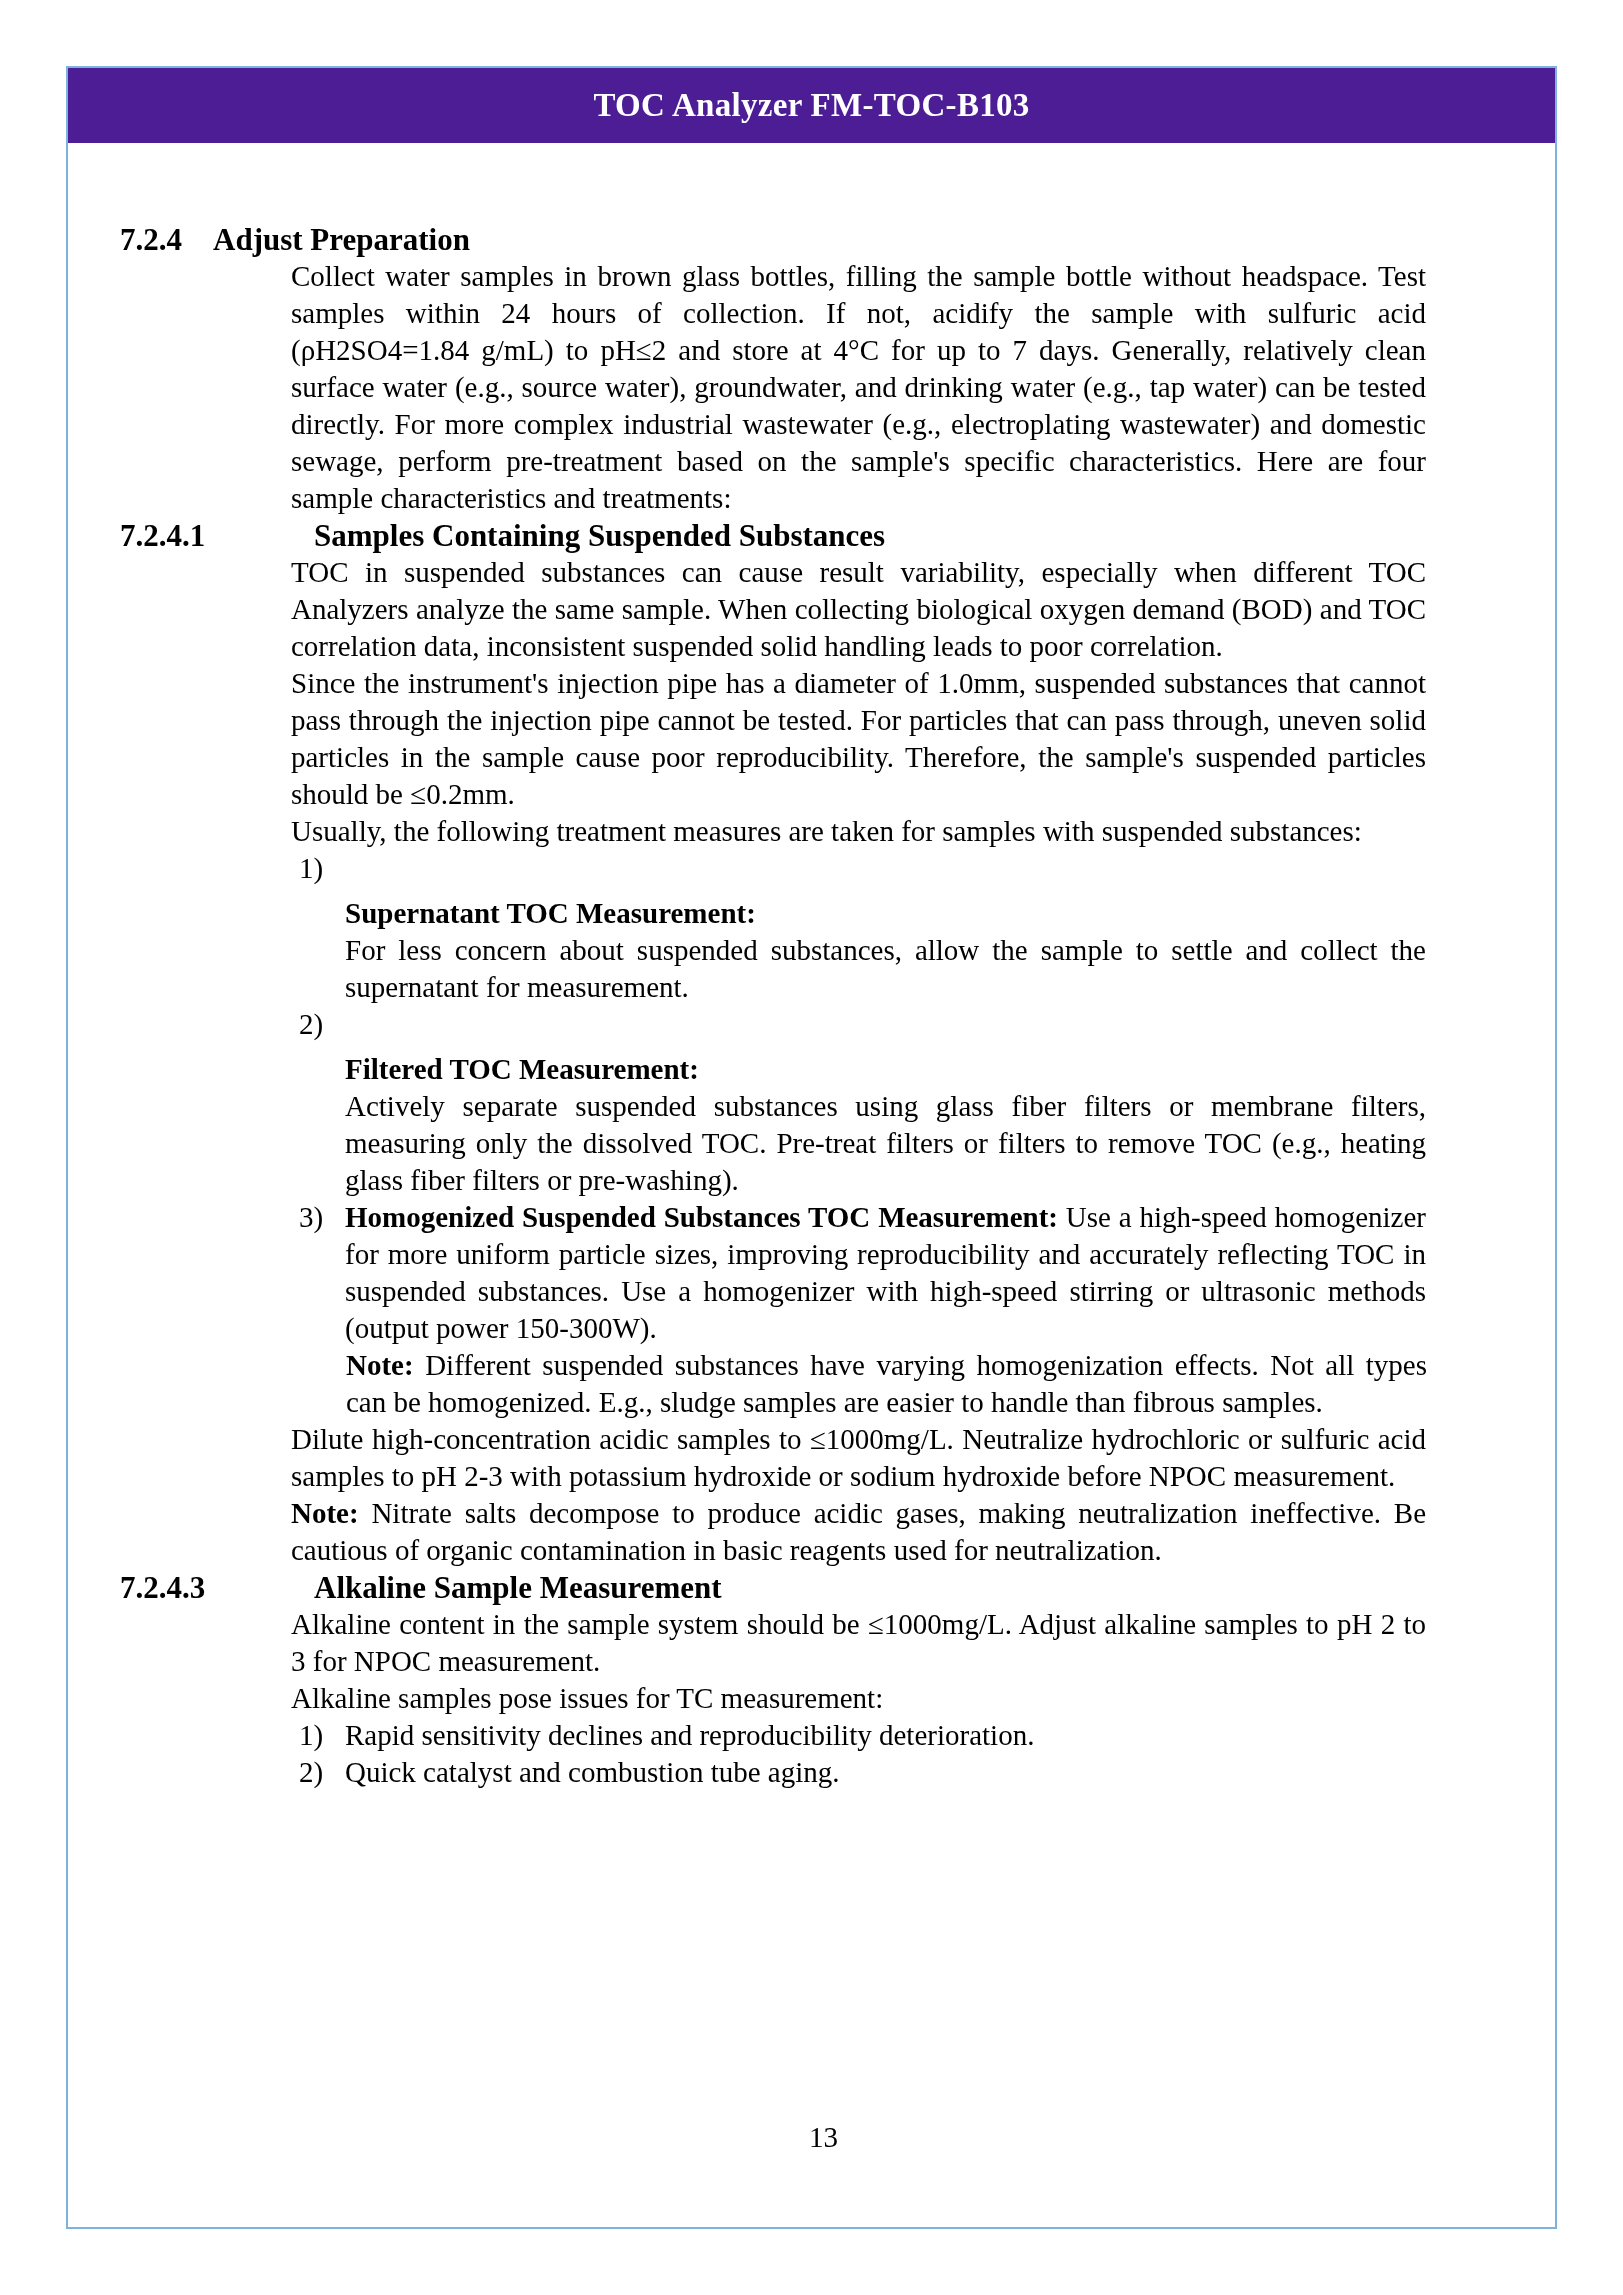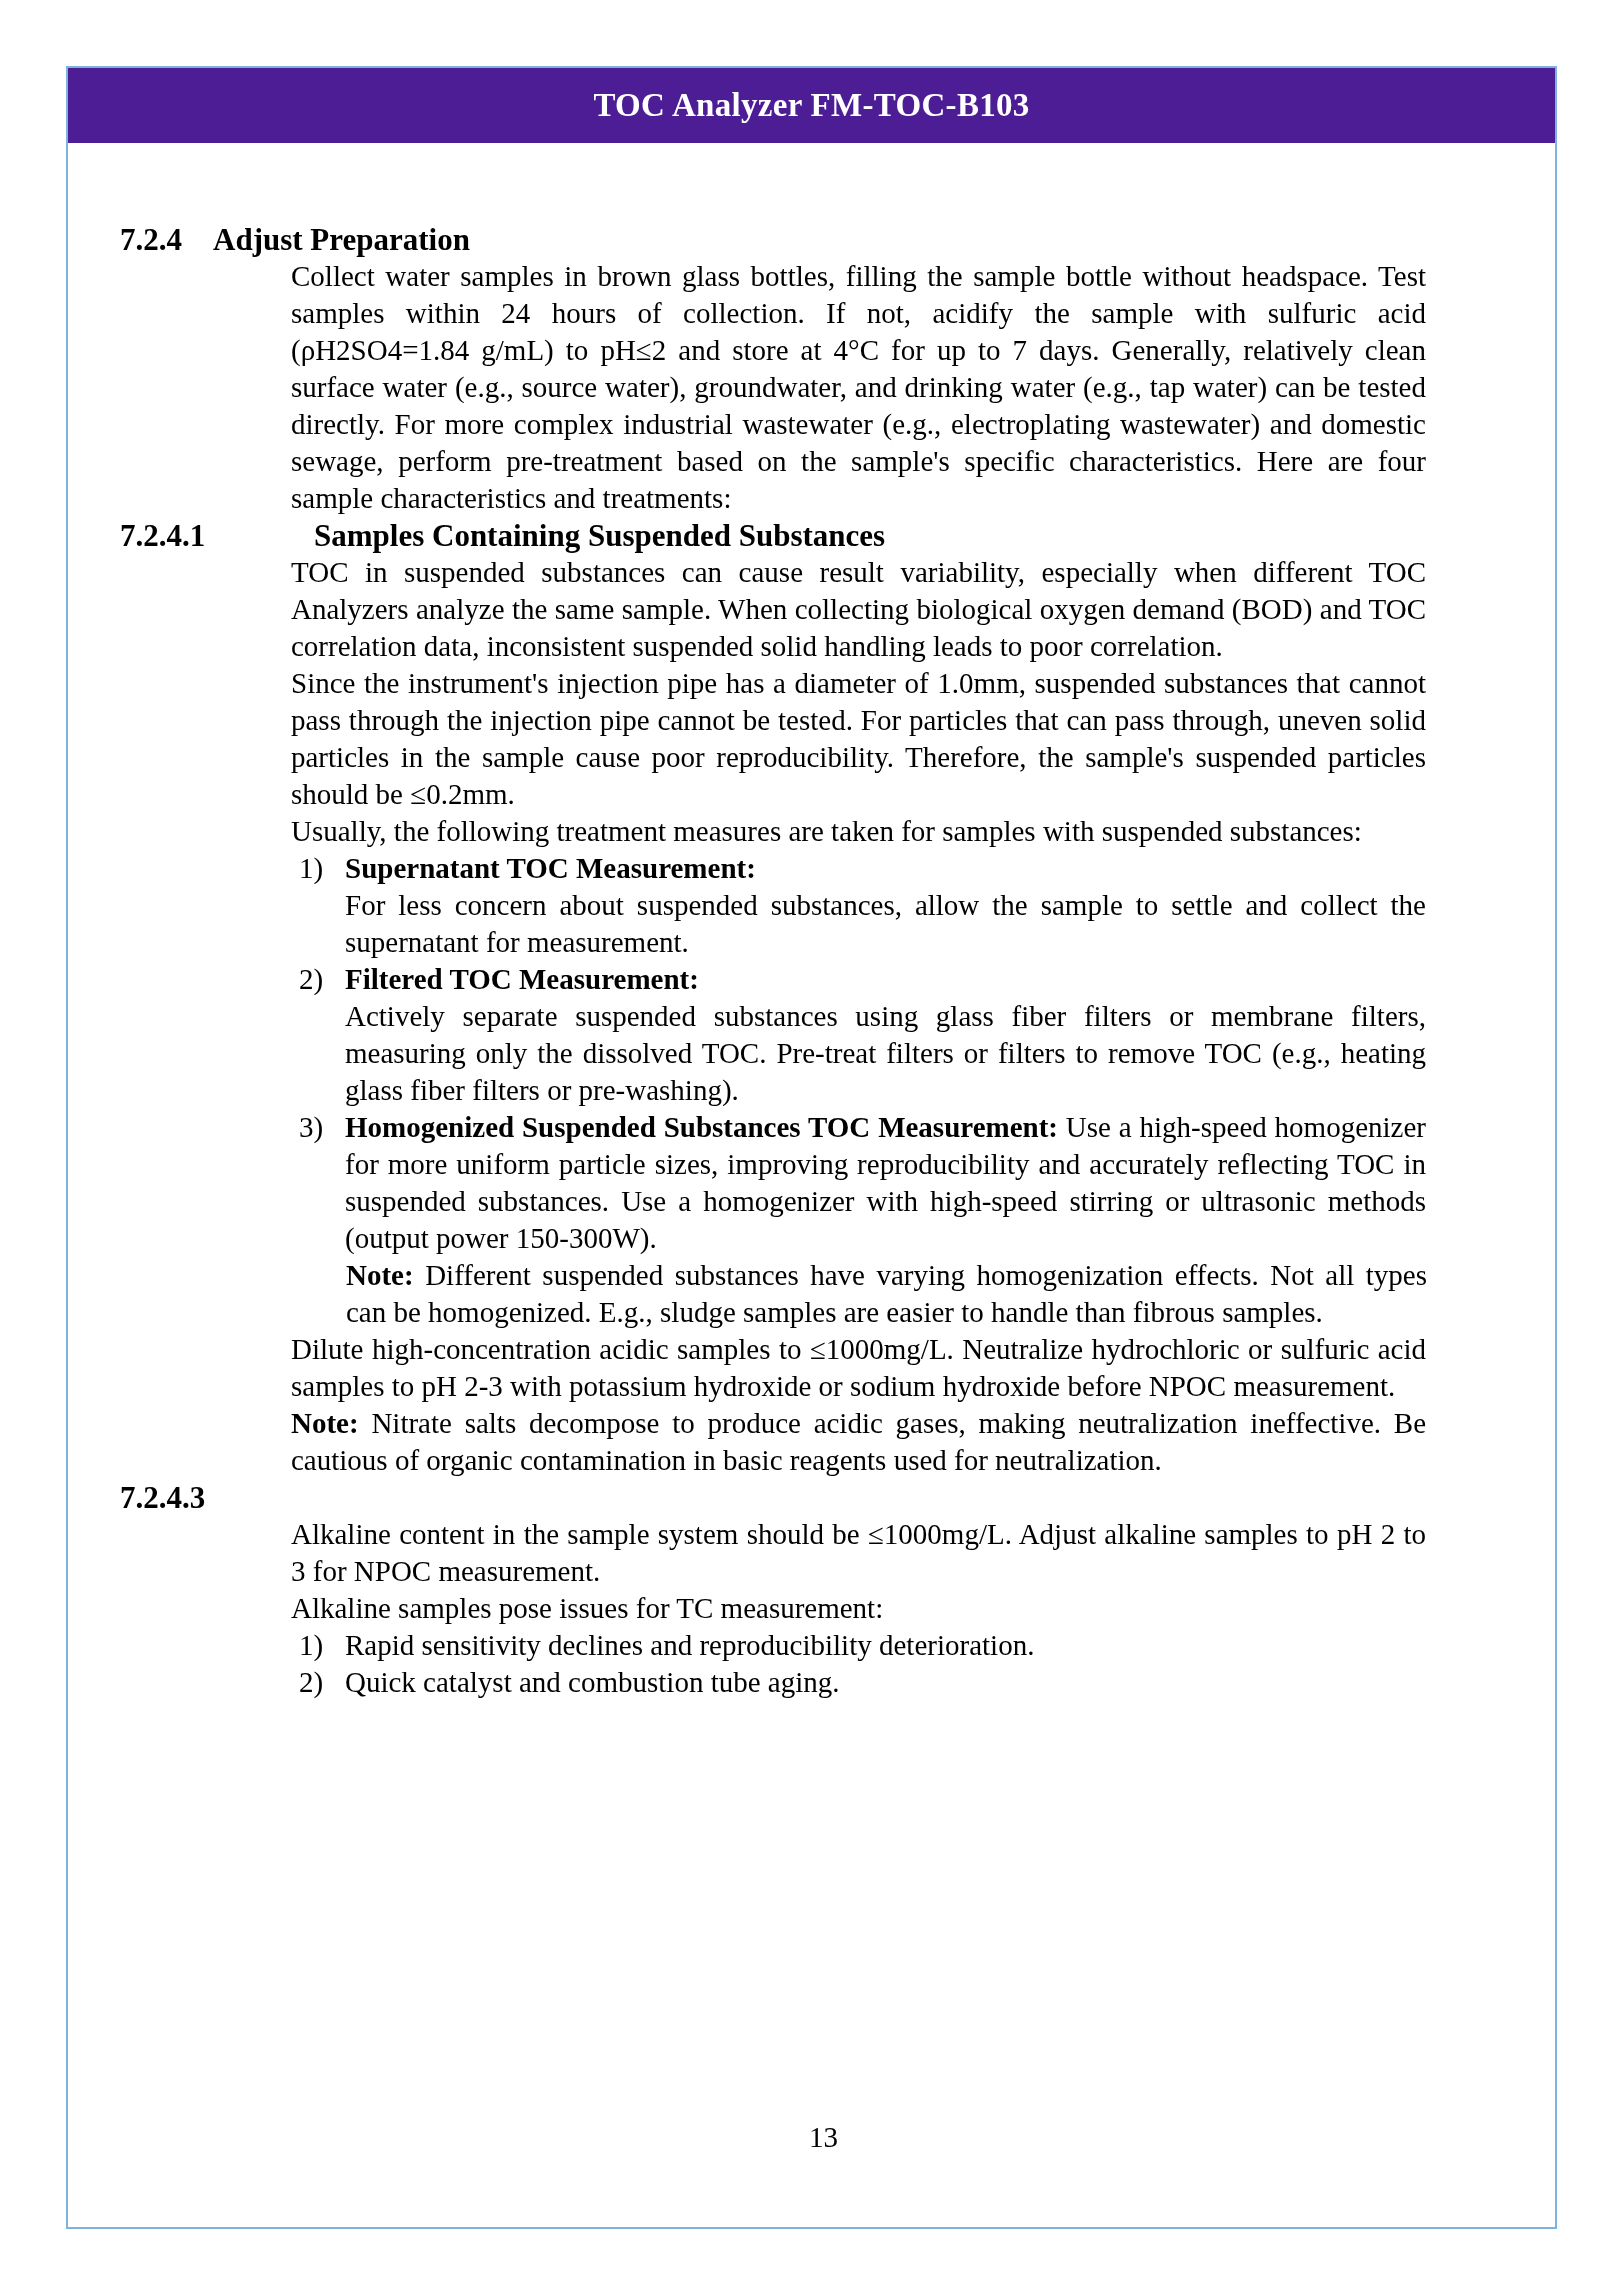--- a/index.html
+++ b/index.html
@@ -71,21 +71,21 @@
     text-align:justify;
     text-align-last:left;
   }
   .note-body{
     margin-left:291px;
     width:1135px;
     text-align:justify;
     text-align-last:left;
   }
   .b{font-weight:bold;}
-  .blocklabel{display:block;}
+  .blocklabel{display:block;margin-top:45px;}
   .page-num{
     position:absolute;
     top:2119px; left:12px;
     width:1623px;
     text-align:center;
     font-size:29px;
     line-height:37px;
   }
 </style>
 </head>
@@ -146,20 +146,21 @@
 
 
     <div class="para">Dilute high-concentration acidic samples to ≤1000mg/L. Neutralize hydrochloric or sulfuric acid samples to pH 2-3 with potassium hydroxide or sodium hydroxide before NPOC measurement.</div>
 
     <div class="note-body">
       <span class="b">Note:</span><span> Nitrate salts decompose to produce acidic gases, making neutralization ineffective. Be cautious of organic contamination in basic reagents used for neutralization.</span>
     </div>
 
     <div class="h2">
       <span class="num">7.2.4.3</span>
+      <span class="ttl">Alkaline Sample Measurement</span>
     </div>
 
     <div class="para">Alkaline content in the sample system should be ≤1000mg/L. Adjust alkaline samples to pH 2 to 3 for NPOC measurement.</div>
     <div class="para">Alkaline samples pose issues for TC measurement:</div>
 
     <div class="list-item">
       <span class="num">1)</span>
       <span class="it">Rapid sensitivity declines and reproducibility deterioration.</span>
     </div>
 

